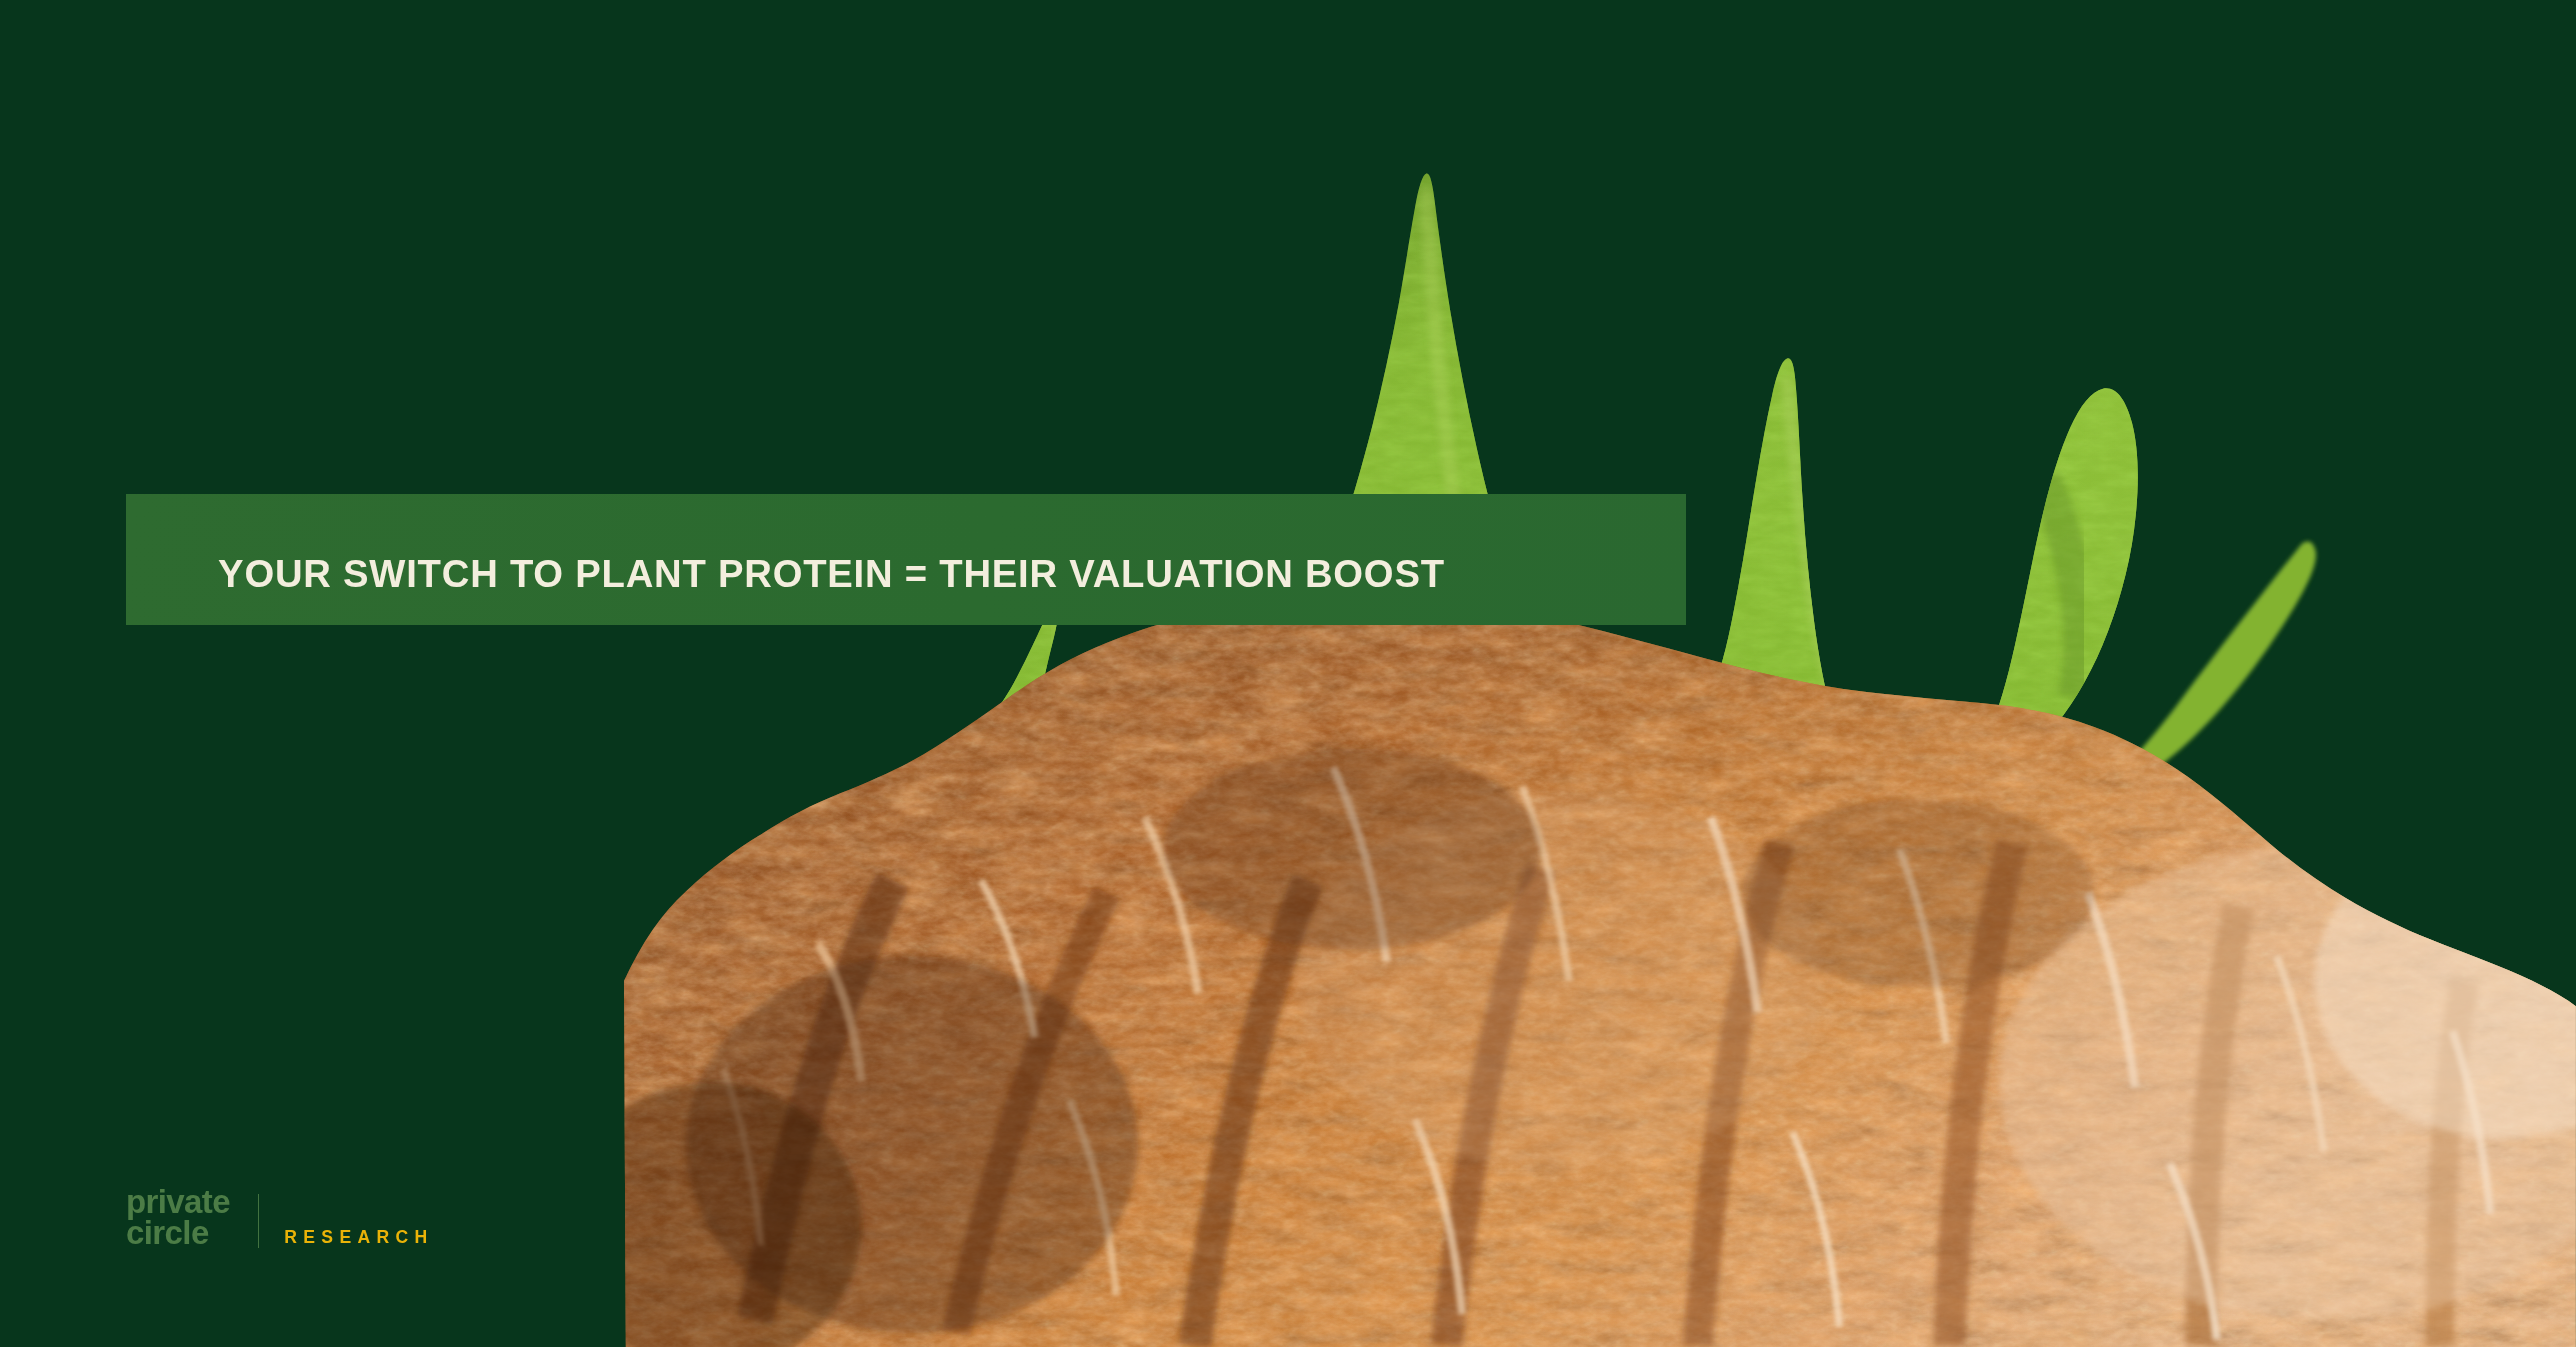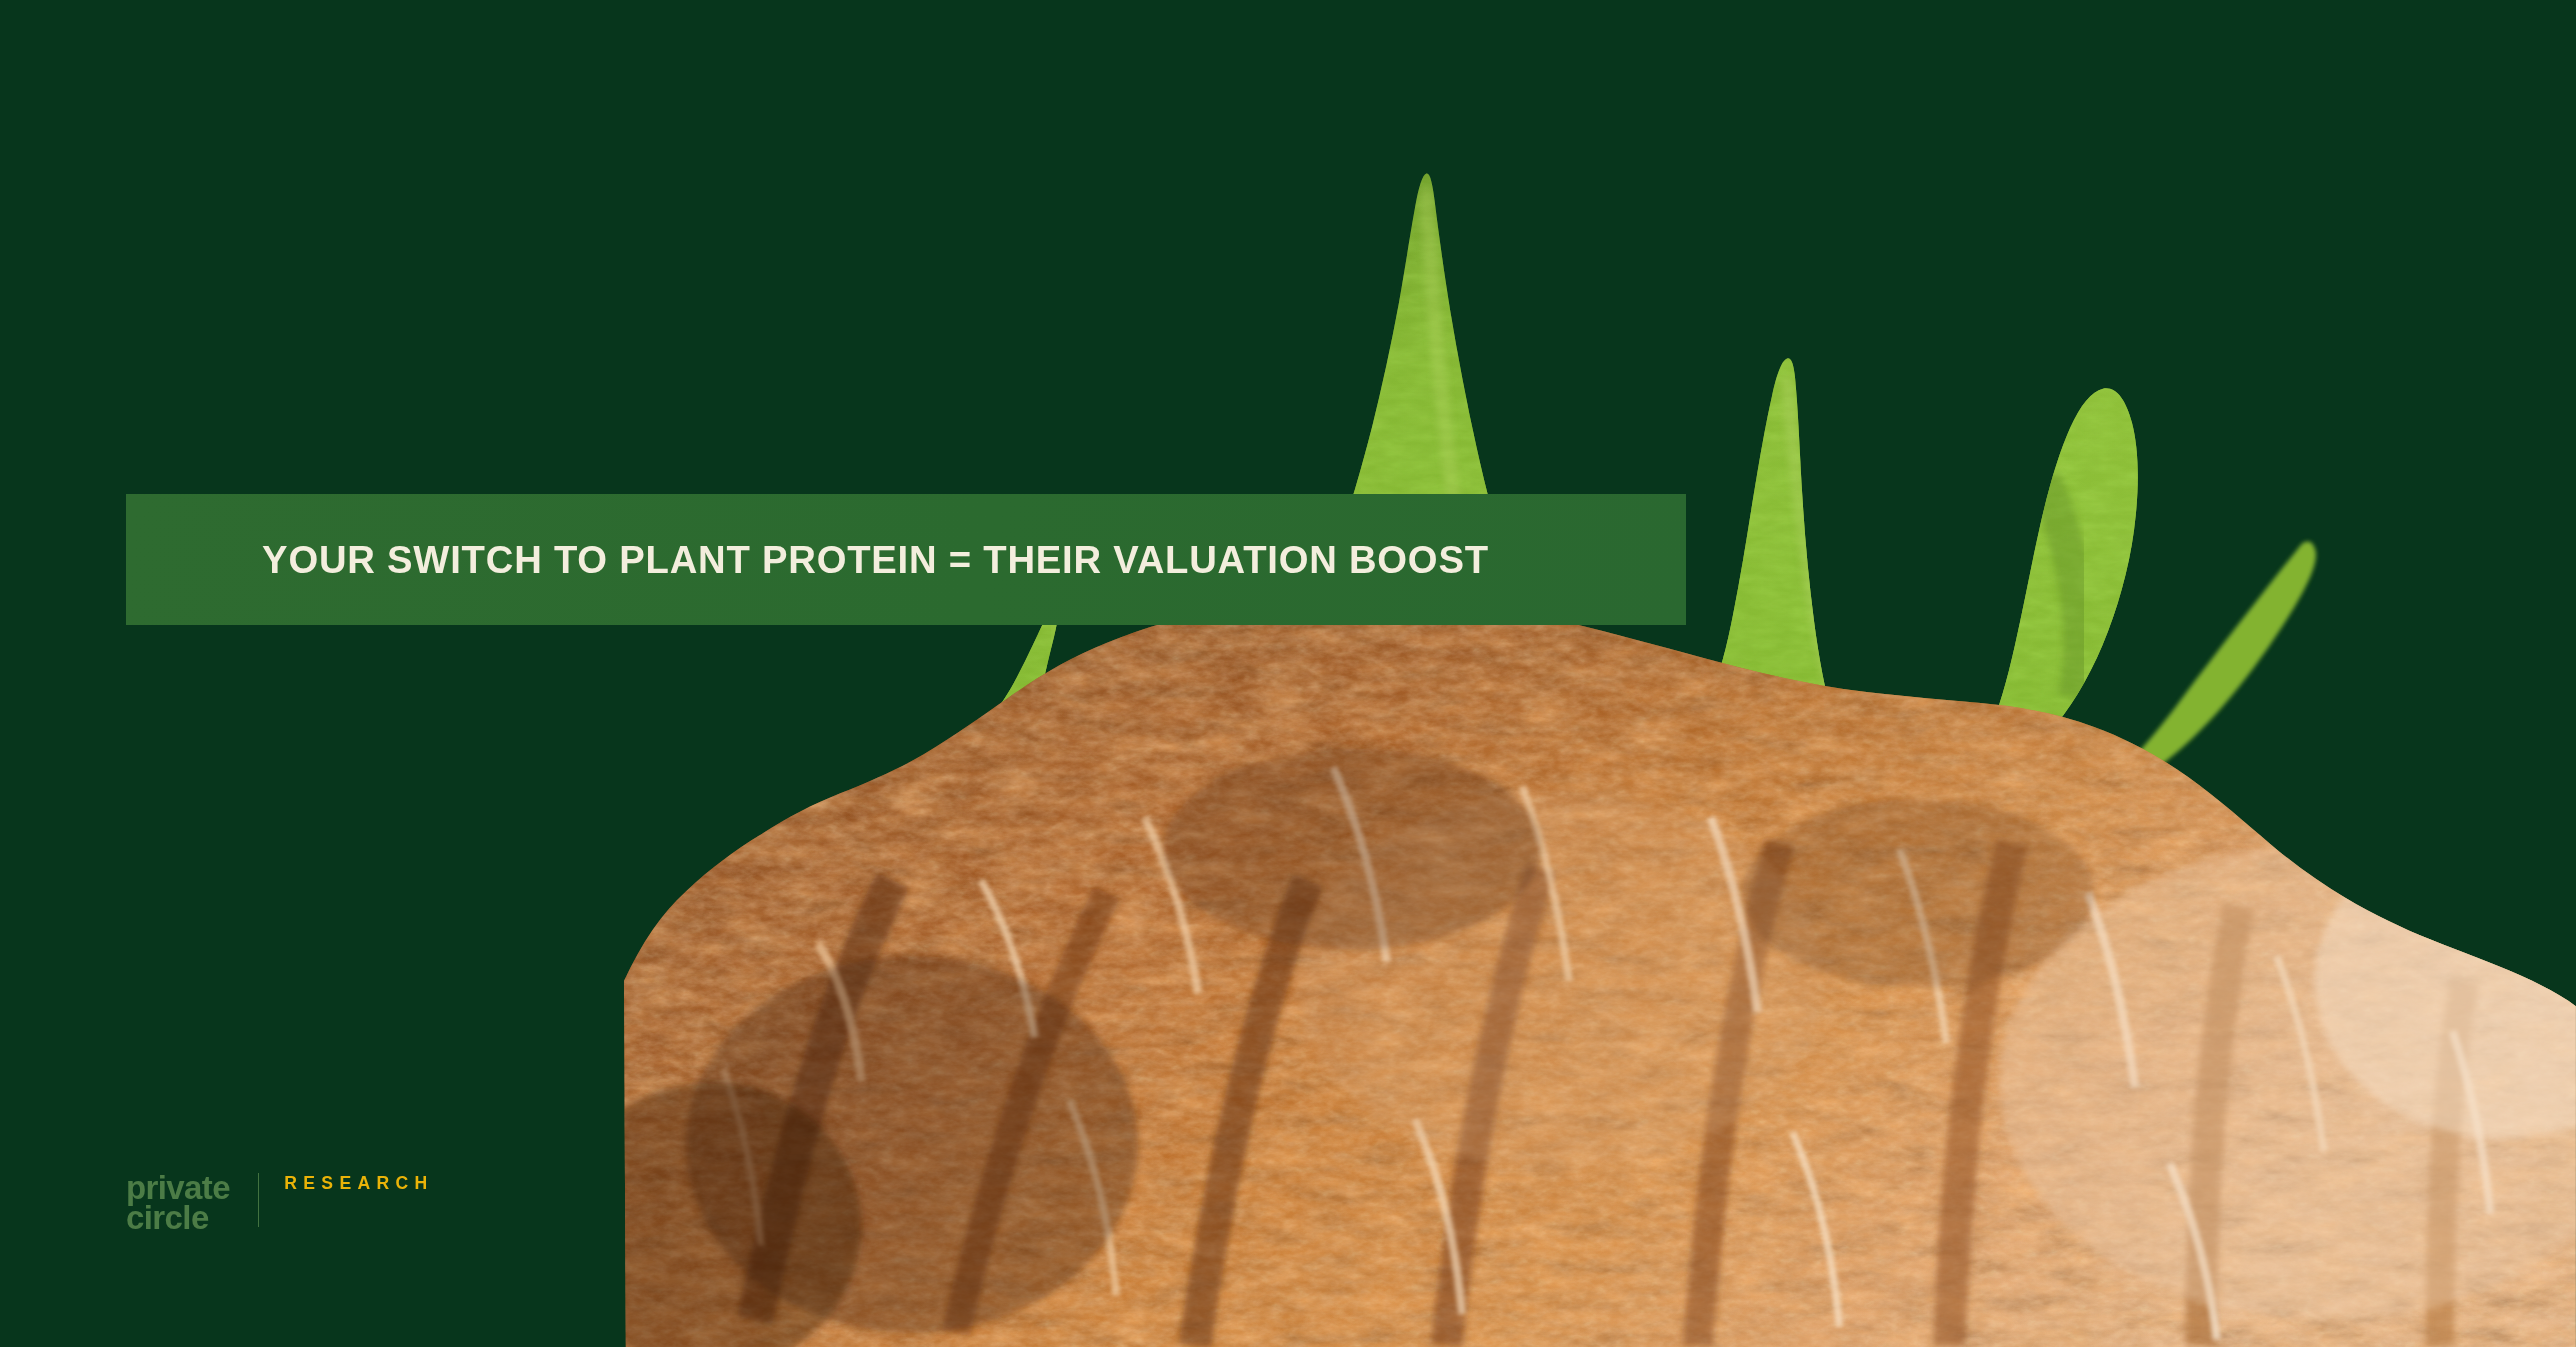--- a/index.html
+++ b/index.html
@@ -44,28 +44,27 @@
     left: 126px;
     top: 494px;
     width: 1560px;
     height: 131px;
     background: linear-gradient(100deg, #2E6B30 0%, #2B6A2F 55%, #2A6830 100%);
     z-index: 38;
   }
   .banner-inner {
     position: absolute;
     left: 126px;
-    top: 494px;
+    top: 508px;
     width: 1560px;
     height: 131px;
     display: flex;
     align-items: center;
     z-index: 45;
     pointer-events: none;
-    padding-left: 44px;
   }
   .banner-text {
     color: #F3EEDD;
     font-size: 39px;
     font-weight: 700;
     letter-spacing: 0.8px;
     padding-left: 94px;
     white-space: nowrap;
     transform: scaleX(0.98);
     transform-origin: left center;
@@ -83,21 +82,21 @@
   }
   .photo svg { display: block; }
 
   
   .logo {
     position: absolute;
     left: 126px;
     top: 1173px;
     z-index: 50;
     display: flex;
-    align-items: flex-start;
+    align-items: flex-end;
     height: 75px;
   }
   .logo-wordmark {
     color: #4C7C46;
     font-size: 33px;
     font-weight: 700;
     line-height: 0.92;
     letter-spacing: -0.6px;
   }
   .logo-wordmark span { display: block; }

